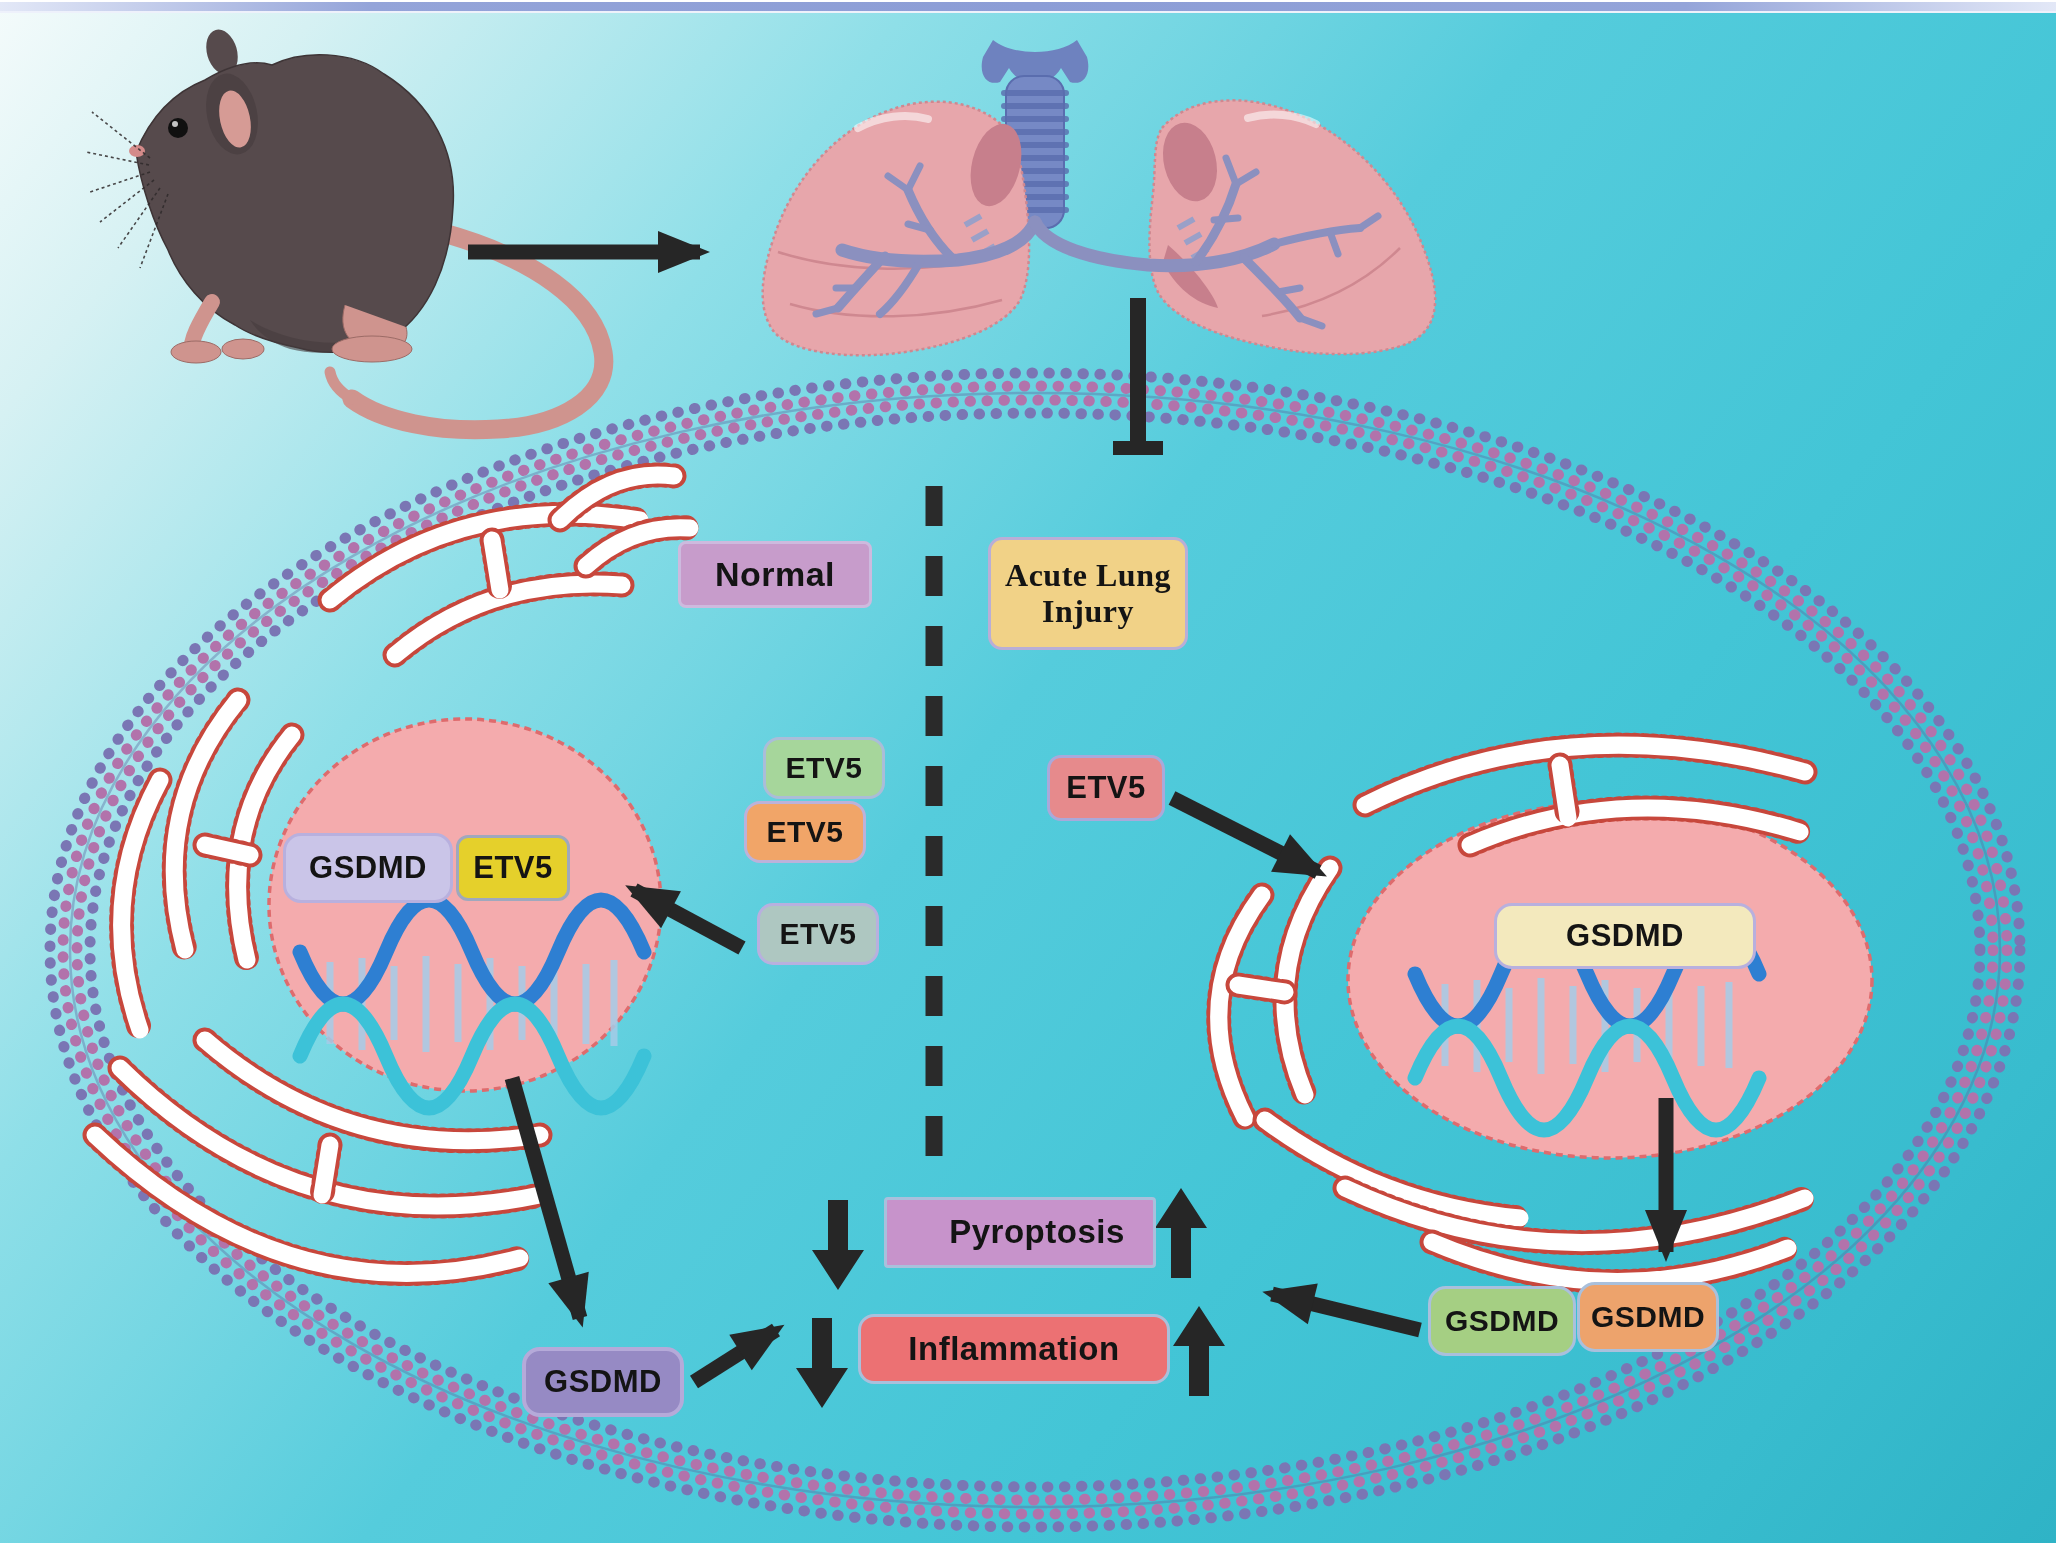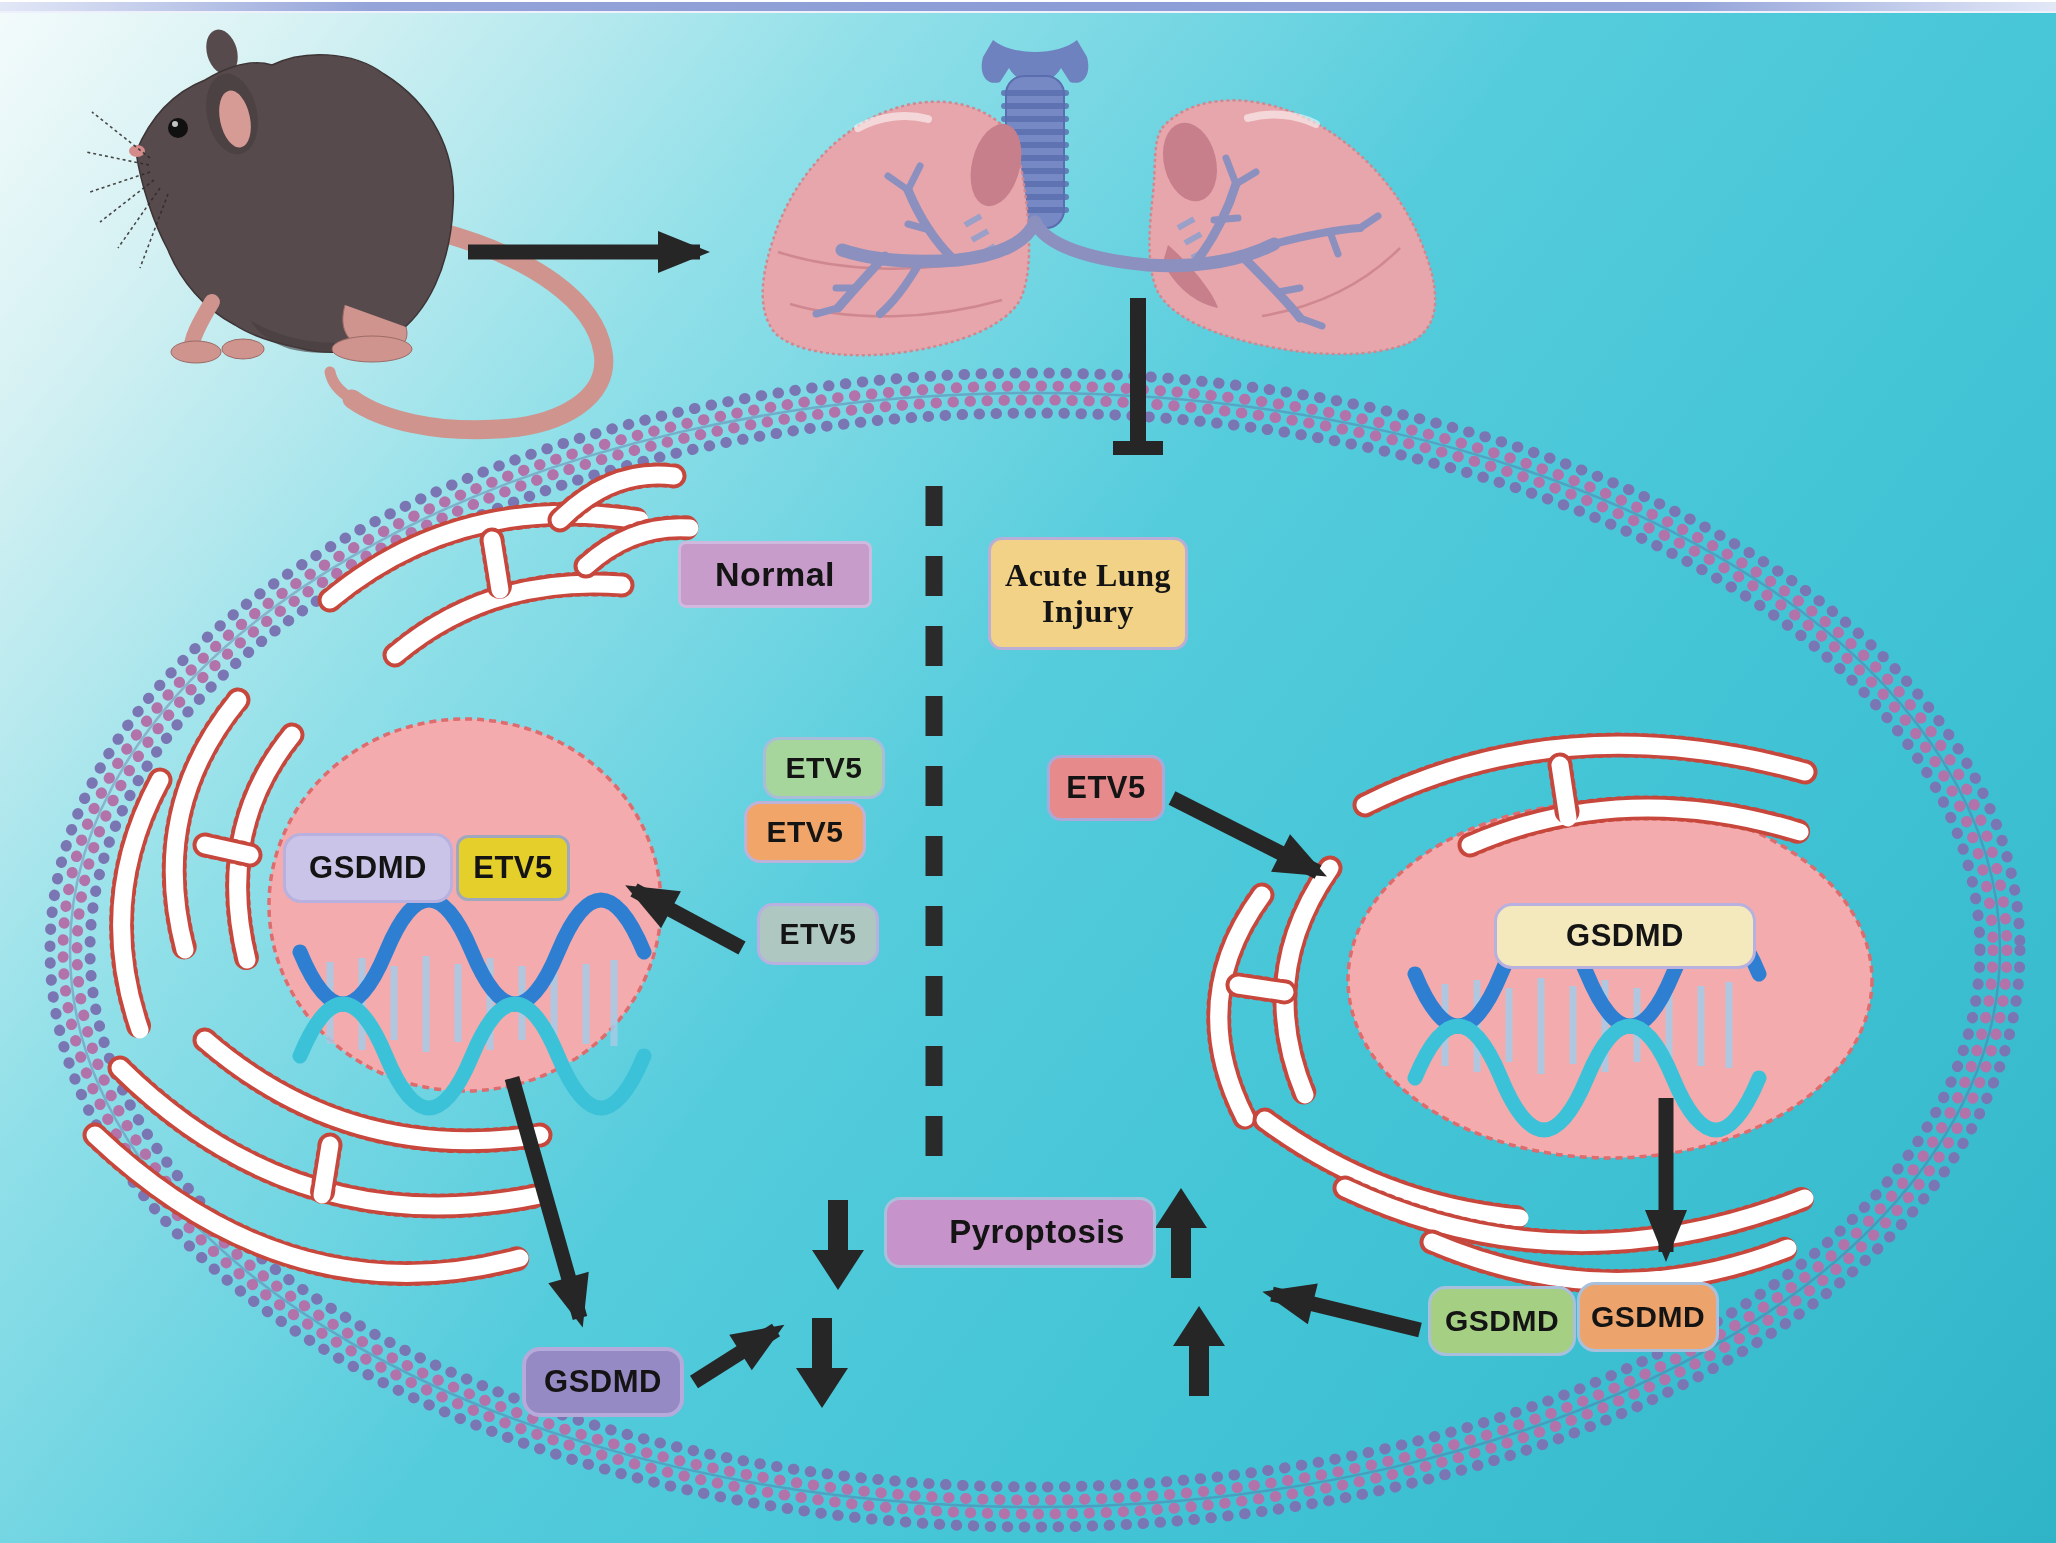--- a/index.html
+++ b/index.html
@@ -294,15 +294,16 @@
   <div class="label-box" style="left:1047px;top:755px;width:118px;height:66px;background:#e68a8c;border:3px solid #a9a9da;border-radius:14px;font-size:31px;">ETV5</div>
 
   <div class="label-box" style="left:1494px;top:903px;width:262px;height:66px;background:#f3e9bd;border:3px solid #b8b0de;border-radius:18px;font-size:31px;">GSDMD</div>
 
   <div class="label-box" style="left:522px;top:1347px;width:162px;height:70px;background:#968ac4;border:4px solid #b5aad9;border-radius:18px;font-size:31px;">GSDMD</div>
 
   <div class="label-box" style="left:1428px;top:1286px;width:148px;height:70px;background:#a5cf83;border:3px solid #a9c0dc;border-radius:18px;font-size:30px;">GSDMD</div>
 
   <div class="label-box" style="left:1577px;top:1282px;width:142px;height:70px;background:#eda36c;border:3px solid #a9c0dc;border-radius:18px;font-size:30px;">GSDMD</div>
 
-  <div class="label-box" style="left:884px;top:1197px;width:272px;height:71px;background:#c793cb;border:3px solid #a9c0dc;border-radius:16px;font-size:33px;padding-left:34px;">Pyroptosis</div>
-
+  <div class="label-box" style="left:884px;top:1197px;width:272px;height:71px;background:#c793cb;border:3px solid #a9c0dc;border-radius:4px;font-size:33px;padding-left:34px;">Pyroptosis</div>
+
+  <div class="label-box" style="left:858px;top:1314px;width:312px;height:70px;background:#ec7173;border:3px solid #a9c0dc;border-radius:16px;font-size:33px;">Inflammation</div>
 </div>
 
 </body></html>

